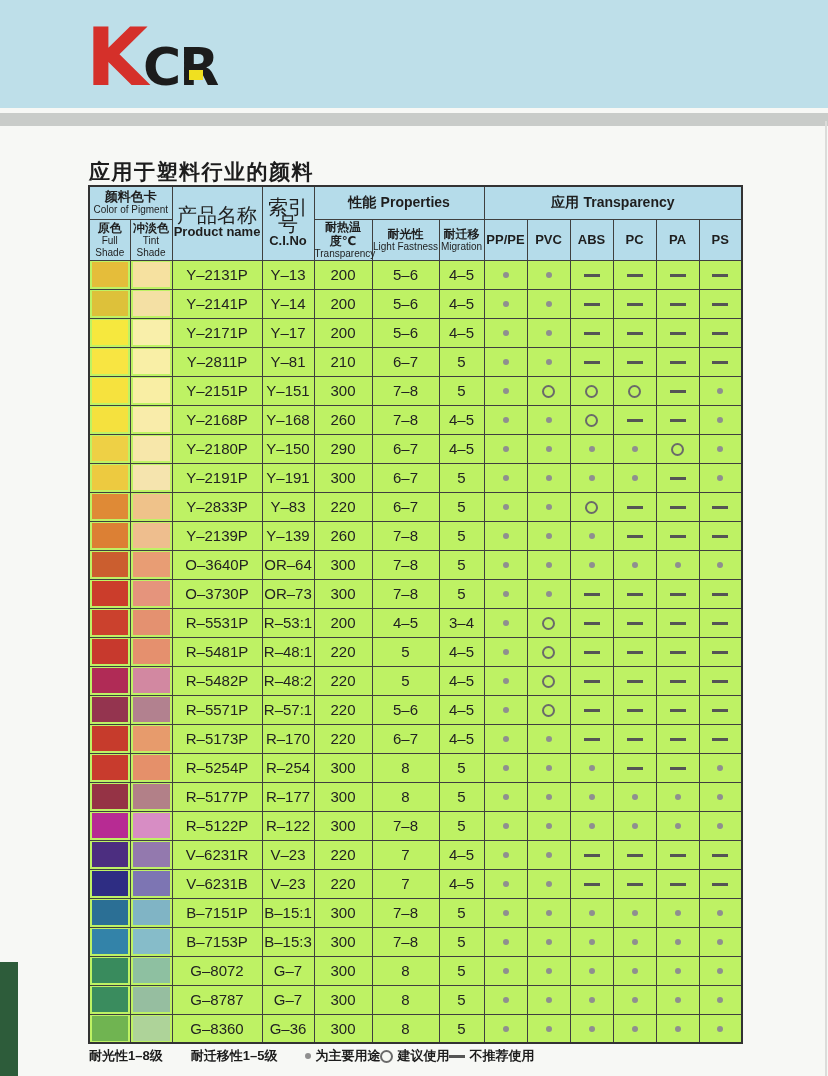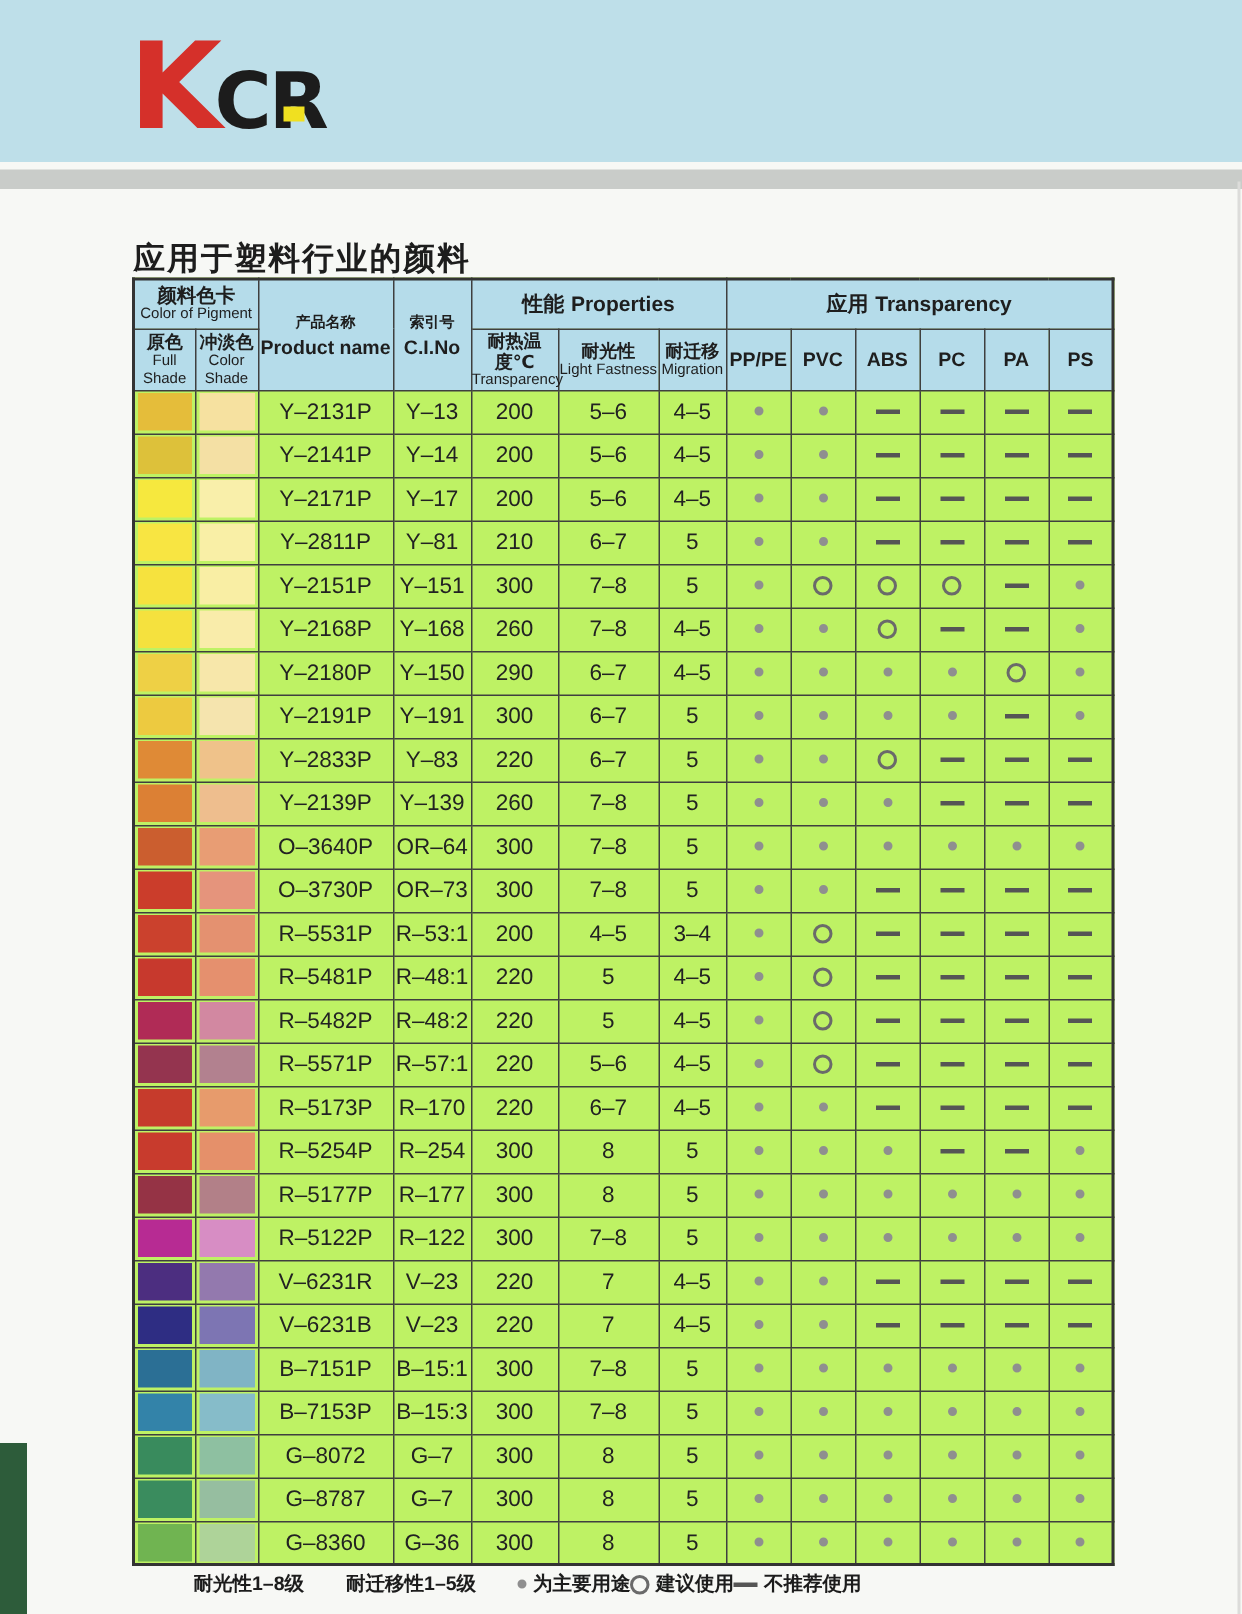--- a/index.html
+++ b/index.html
@@ -29,35 +29,35 @@
          color:#1d1d1d;letter-spacing:1.5px;}
 
   table.pigment{position:absolute;left:88px;top:185px;width:653px;table-layout:fixed;
     border-collapse:collapse;background:#bef264;border:2px solid #333;}
   table.pigment th,table.pigment td{border:1px solid var(--border);padding:0;text-align:center;vertical-align:middle;}
   thead th{background:var(--header-bg);}
   tr.h-top{height:33px;} tr.h-sub{height:39px;}
   tbody tr{height:29px;}
   .zh{display:block;font-size:13px;font-weight:bold;line-height:15px;}
   .en{display:block;font-size:10px;font-weight:normal;line-height:12px;}
-  .zh2{display:block;font-size:10px;font-weight:bold;line-height:17px;}
+  .zh2{display:block;font-size:20px;font-weight:normal;line-height:17px;}
   .en2{display:block;font-size:13px;font-weight:bold;line-height:15px;}
   .zh-s{display:block;font-size:12px;font-weight:bold;line-height:14px;}
   .en-s{display:block;font-size:10px;font-weight:normal;line-height:12px;}
   .group .zh-inline{font-size:14px;font-weight:bold;}
   .group .en-inline{font-size:14px;font-weight:bold;}
   .app-h{font-size:13px;font-weight:bold;}
   td.txt{font-size:15px;color:#222;}
   .swatch{height:25px;margin:1px 2px;}
   .sym-major{display:inline-block;width:5px;height:5px;border:3px solid #8f8f8f;border-radius:50%;vertical-align:middle;background:#fff;}
   .sym-sugg{display:inline-block;width:13px;height:13px;border:2px solid #6a6a6a;border-radius:50%;vertical-align:middle;}
   .sym-dash{display:inline-block;width:16px;height:3px;background:#555;vertical-align:middle;}
 
   .footnote{position:absolute;left:89px;top:1047px;display:flex;align-items:flex-end;gap:28px;
-            font-size:13px;font-weight:bold;color:#1c1c1c;margin-left:40px;}
+            font-size:13px;font-weight:bold;color:#1c1c1c;}
   .footnote .leg{display:inline-flex;align-items:center;gap:4px;}
   .green-block{position:absolute;left:0;top:962px;width:18px;height:114px;background:var(--green);}
 </style>
 </head>
 <body style="background: rgb(247, 248, 245);">
 
 <div class="top-band"></div>
 <div class="logo">
   <span class="logo-k">K</span>
   <span class="logo-cr"><span>CR</span><span class="logo-notch"></span></span>
@@ -106,21 +106,21 @@
         <span class="en-inline">Transparency</span>
       </th>
     </tr>
     <tr class="h-sub">
       <th>
         <span class="zh-s">原色</span>
         <span class="en-s">Full Shade</span>
       </th>
       <th>
         <span class="zh-s">冲淡色</span>
-        <span class="en-s">Color Shade</span>
+        <span class="en-s">Tint Shade</span>
       </th>
       <th>
         <span class="zh-s">耐热温度℃</span>
         <span class="en-s">Transparency</span>
       </th>
       <th>
         <span class="zh-s">耐光性</span>
         <span class="en-s">Light Fastness</span>
       </th>
       <th>

